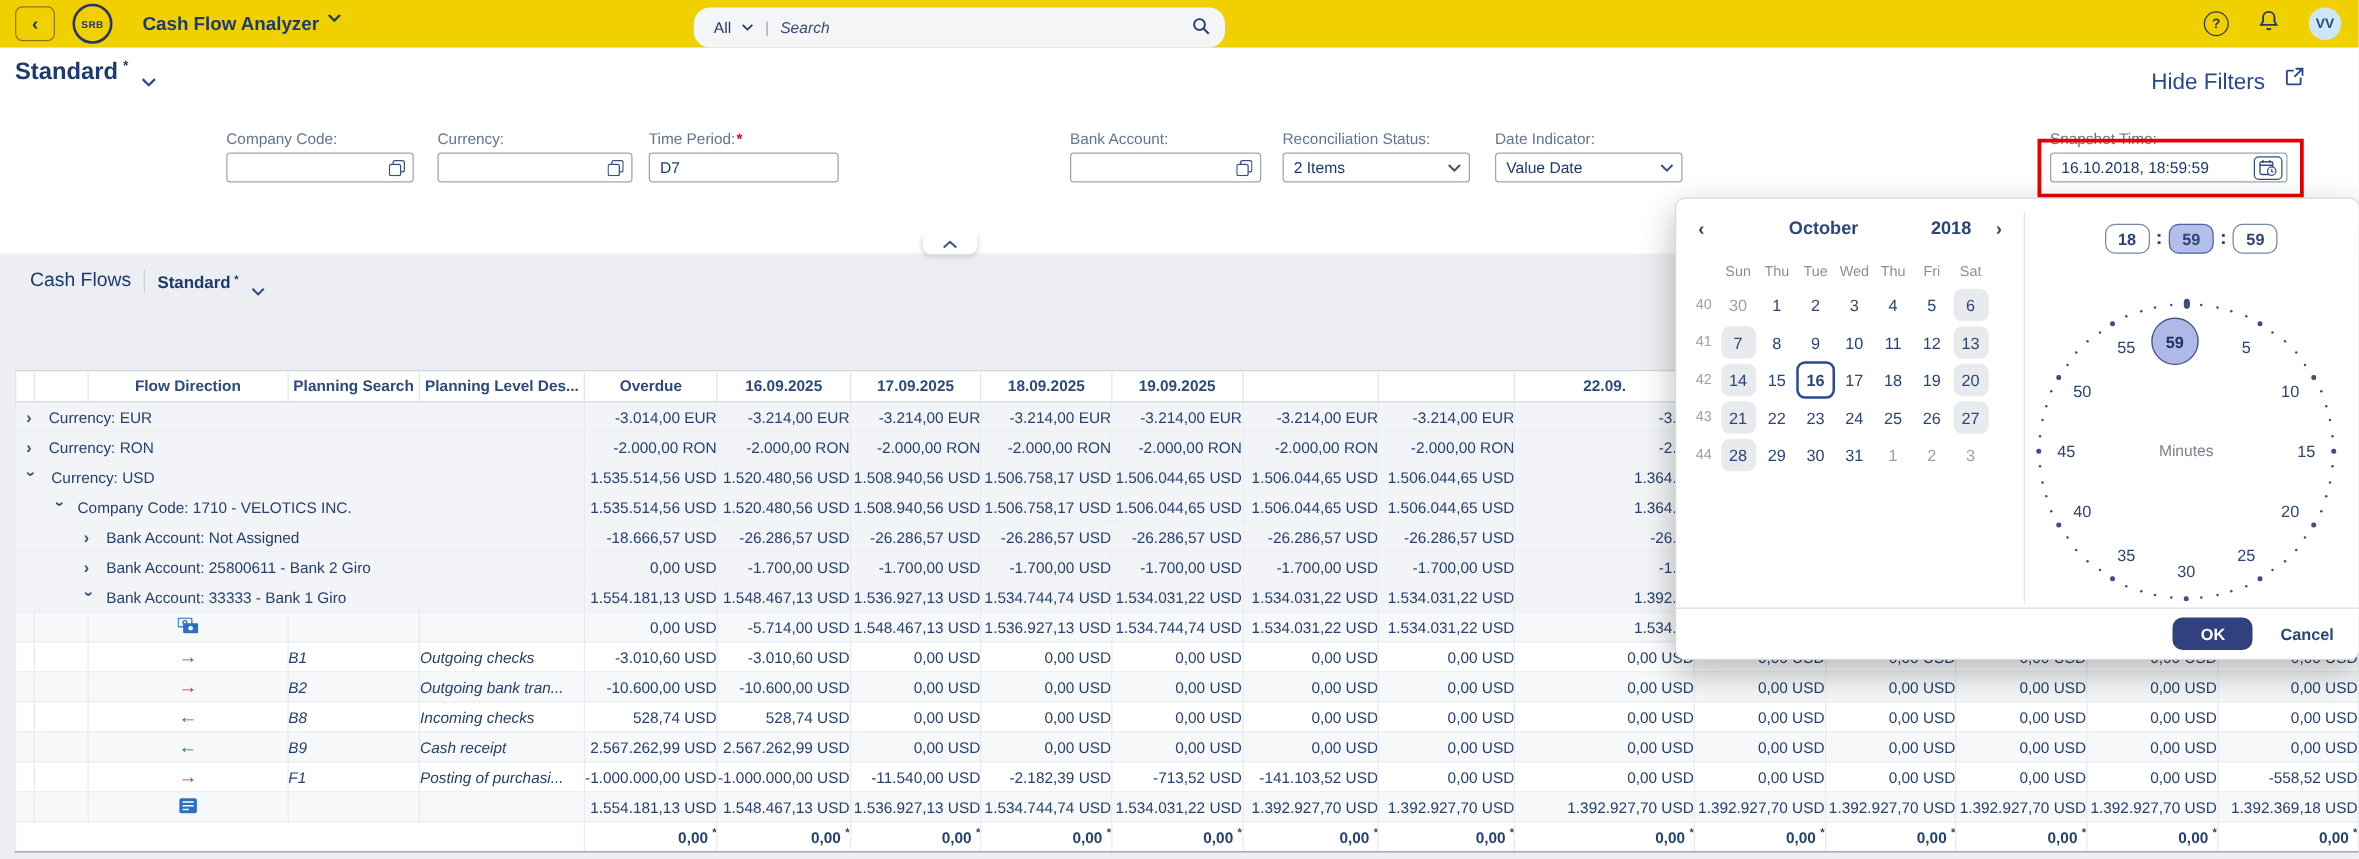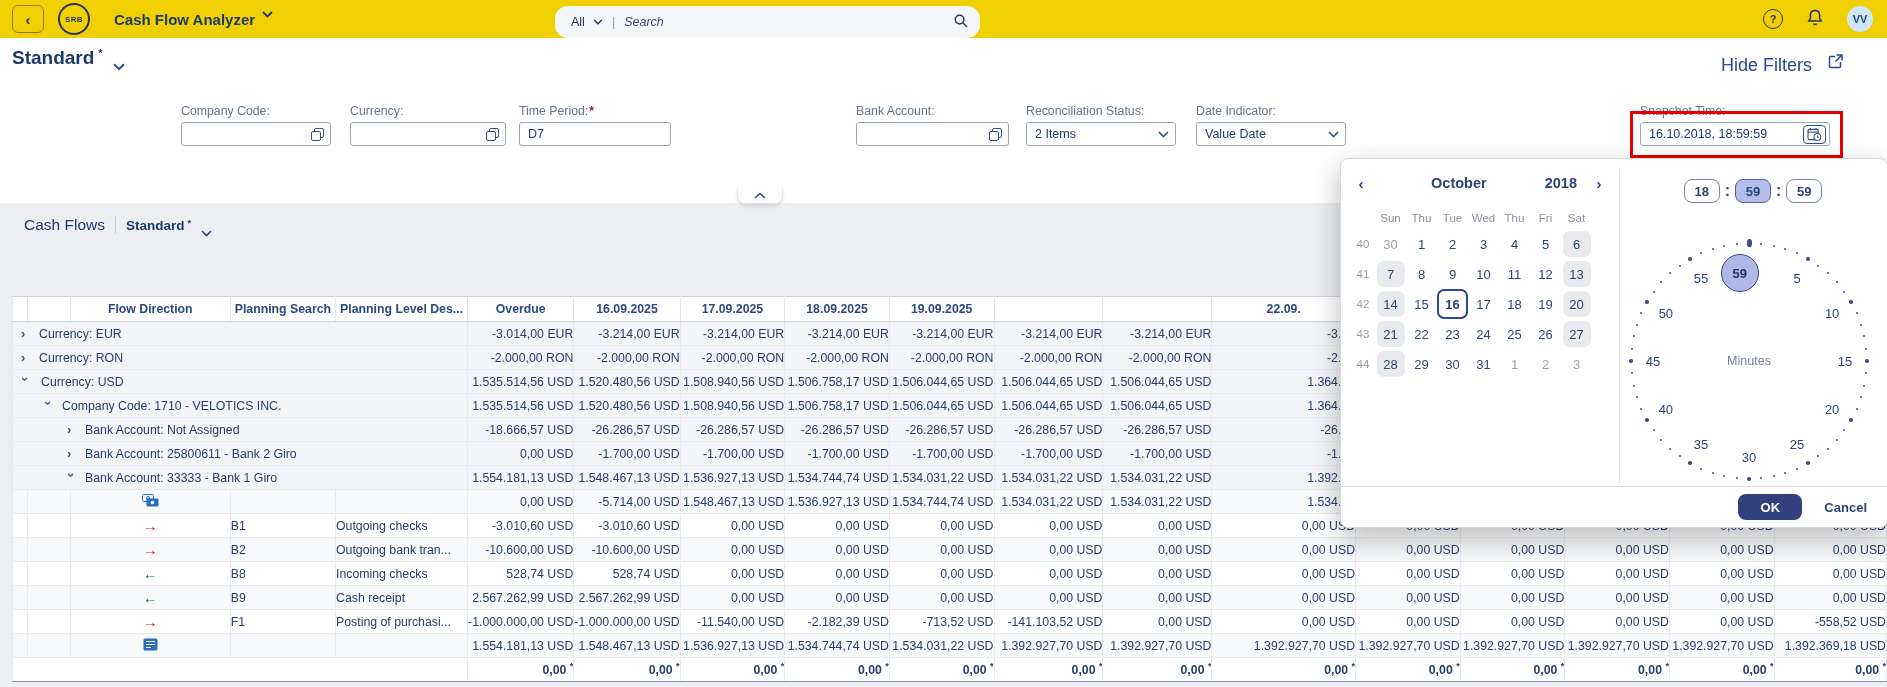--- a/index.html
+++ b/index.html
@@ -50,21 +50,21 @@
   td.num{text-align:right;padding-right:8px;}
   tr.rgroup td{background:#f3f4f7;}
   tr.ralt td{background:#f7f8fa;}
   .glabel{display:flex;align-items:center;gap:8px;}
   .exp{width:10px;display:inline-block;color:#35507e;font-size:13px;font-weight:700;cursor:pointer;transform-origin:45% 50%;}
   .exp.open{transform:rotate(90deg);}
   .arrow{display:block;text-align:center;font-size:15px;font-weight:700;}
   .arrow.out{color:#d01830;}
   .arrow.in{color:#1f7a33;}
   .balicon{display:block;text-align:center;}
-  td.pl{padding-left:8px;}
+  td.pl{padding-left:8px;font-style:italic;}
   tr.rtotal td{border-top:1px solid #8892a5;border-bottom:1px solid #8892a5;font-weight:600;background:#fff;}
   tr.rtotal td sup{font-size:9px;}
   
   .popup{position:absolute;left:1340px;top:158px;width:546px;height:368px;background:#fff;border:1px solid #d5d9e0;border-radius:8px;box-shadow:0 10px 28px rgba(0,0,0,.28);z-index:50;color:#2b4578;}
   .vdiv{position:absolute;left:278px;top:10px;bottom:44px;width:1px;background:#e2e5ea;}
   .calhead{position:absolute;left:8px;top:12px;width:262px;display:flex;align-items:center;}
   .calhead .nav{width:24px;height:24px;display:flex;align-items:center;justify-content:center;font-size:15px;font-weight:700;color:#2b4578;cursor:pointer;}
   .calhead .month{flex:1;text-align:center;font-size:14.5px;font-weight:700;cursor:pointer;}
   .calhead .year{font-size:14.5px;font-weight:700;margin-right:10px;cursor:pointer;}
   .calgrid{position:absolute;left:10px;top:48px;display:grid;grid-template-columns:24px repeat(7,31px);}

